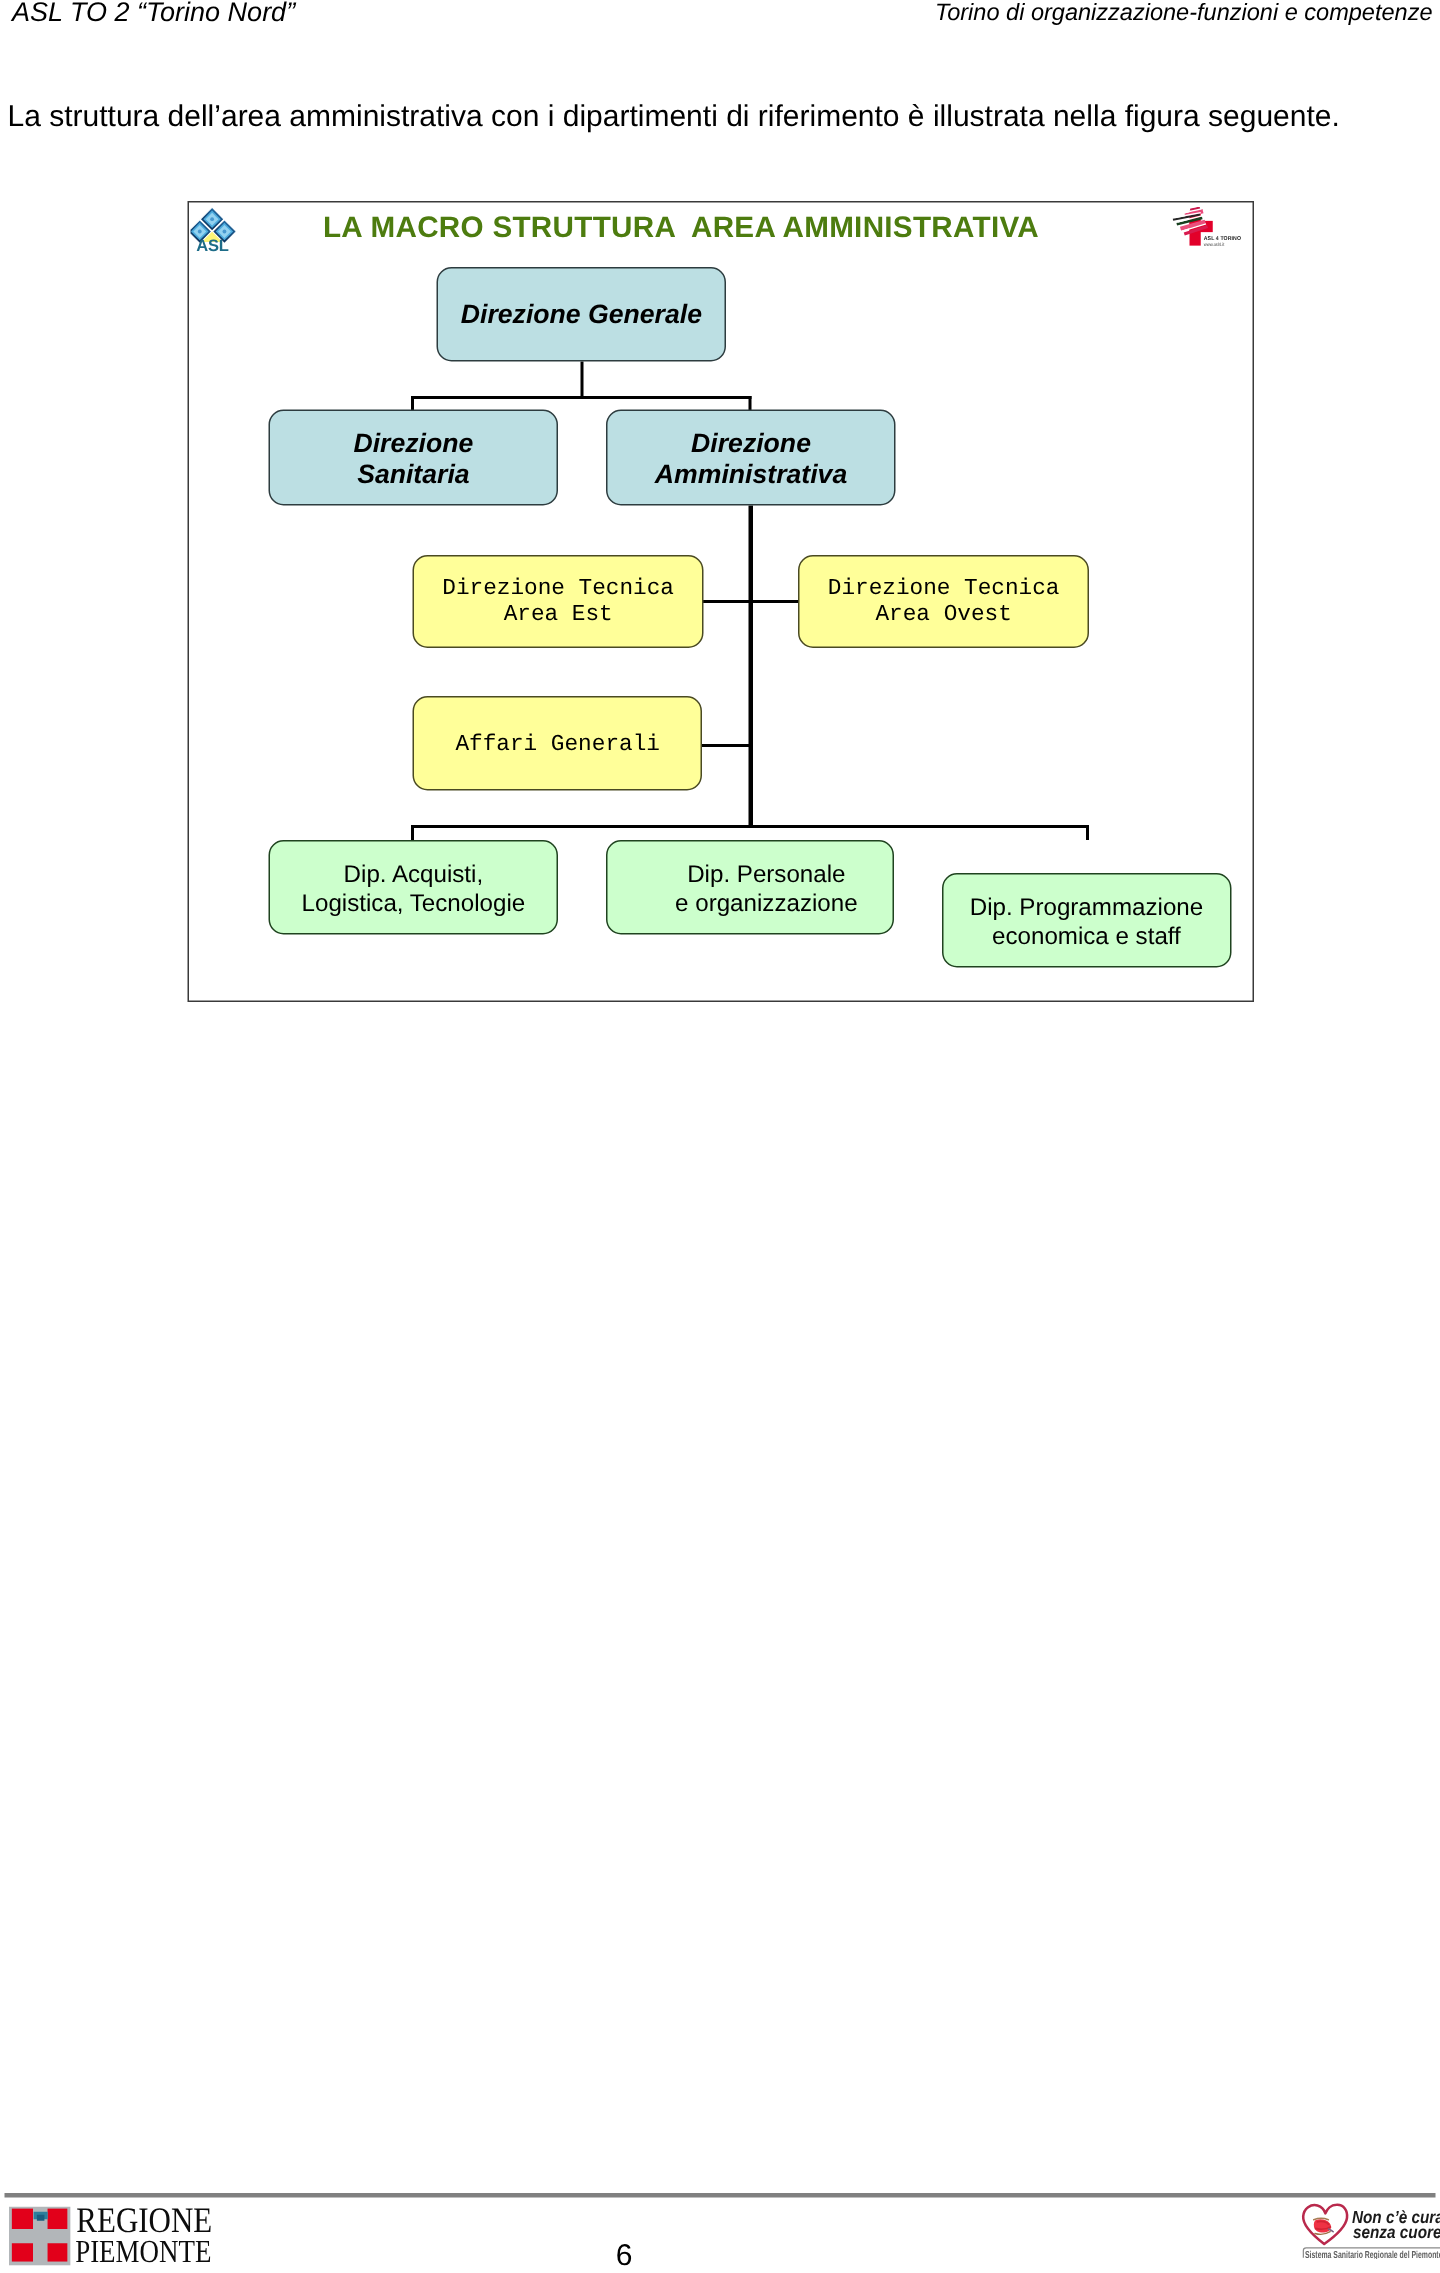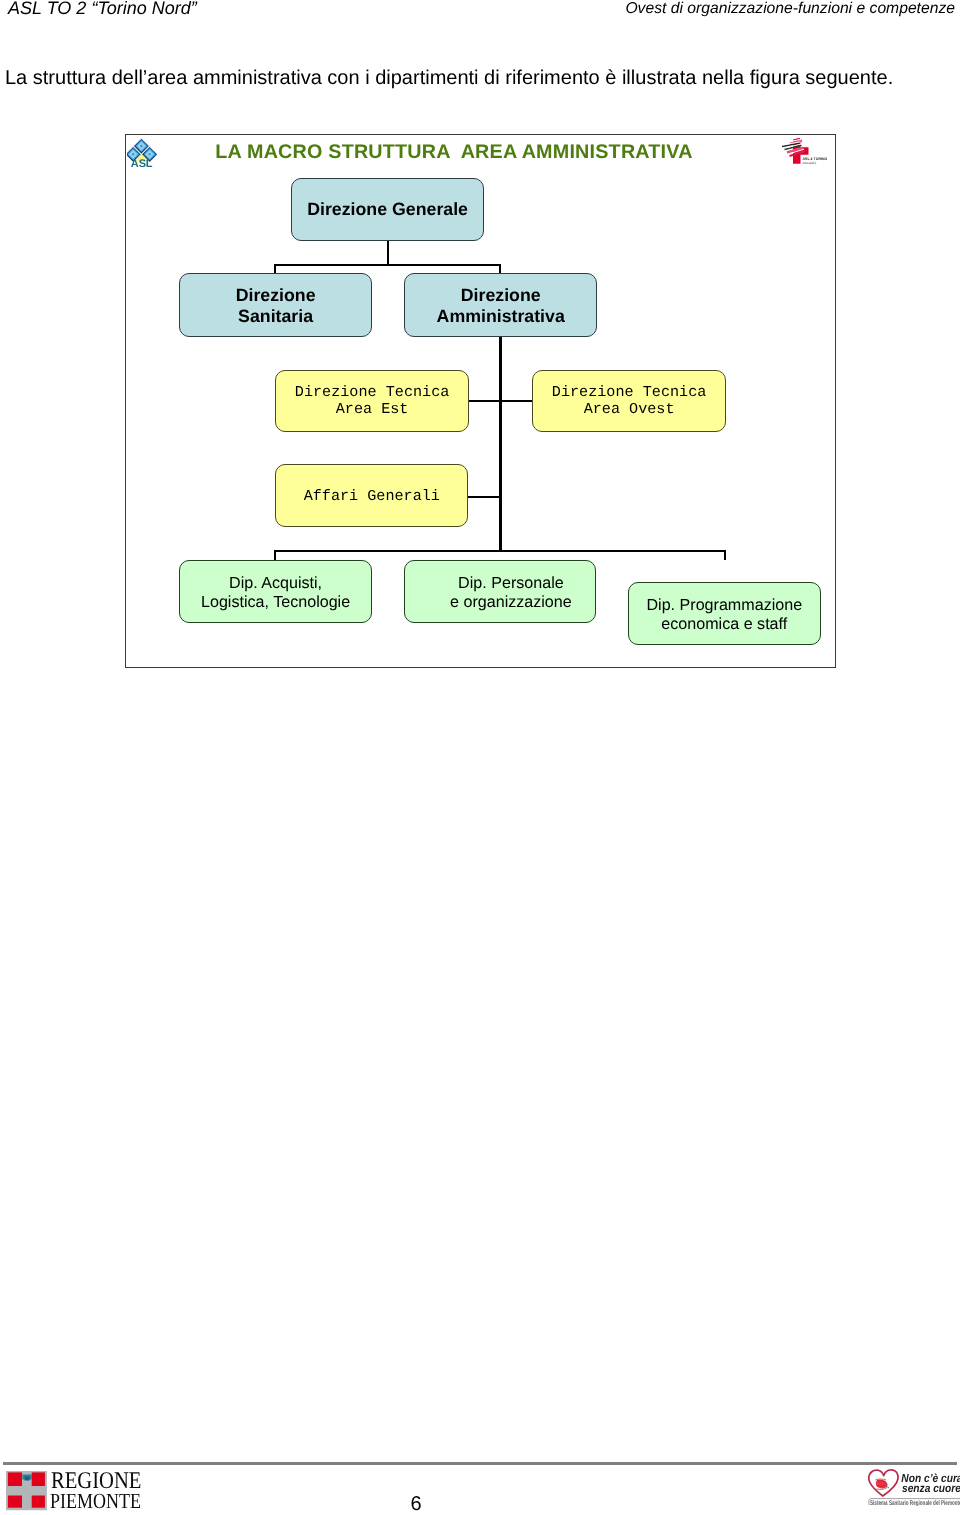--- a/index.html
+++ b/index.html
@@ -29,29 +29,29 @@
   .green{background:#ccffcc;border:1.2px solid #1f431f;font-size:16.1px;line-height:19.3px;}
   .ln{position:absolute;background:#000;}
   
   #foot-rule{left:3px;top:1462px;width:954px;height:3px;background:#808080;}
   #pageno{left:0;top:1493px;width:832px;text-align:center;font-size:20px;}
   #logo-asl{left:1.3px;top:2.4px;}
   #logo-asl4{left:651.1px;top:3.0px;}
   #logo-regione{left:6.1px;top:1471px;}
   #logo-cuore{left:867px;top:1468.0px;}
   .node span{white-space:pre-line;display:block;position:relative;}
-  .blue span{top:0.6px;}
+  .blue span{top:0.6px;font-style:italic;}
   .yellow span{top:0.6px;font-family:Liberation Mono, monospace;}
   .green span{top:1.6px;}
 </style>
 </head>
 <body>
 
 <div class="abs" id="hdr-left">ASL TO 2 “Torino Nord”</div>
-<div class="abs" id="hdr-right">Ovest di organizzazione-funzioni e competenze</div>
+<div class="abs" id="hdr-right">Torino di organizzazione-funzioni e competenze</div>
 <div class="abs" id="intro">La struttura dell’area amministrativa con i dipartimenti di riferimento è illustrata nella figura seguente.</div>
 
 <div class="abs" id="fig-title">LA MACRO STRUTTURA  AREA AMMINISTRATIVA</div>
 
 <div class="abs" id="figure">
 
   <div class="abs" id="logo-asl">
     <svg width="29.5" height="32" viewBox="0 0 60 65.3" aria-hidden="true">
       <defs>
         <linearGradient id="dg1" x1="0.1" y1="0" x2="0.55" y2="1">

